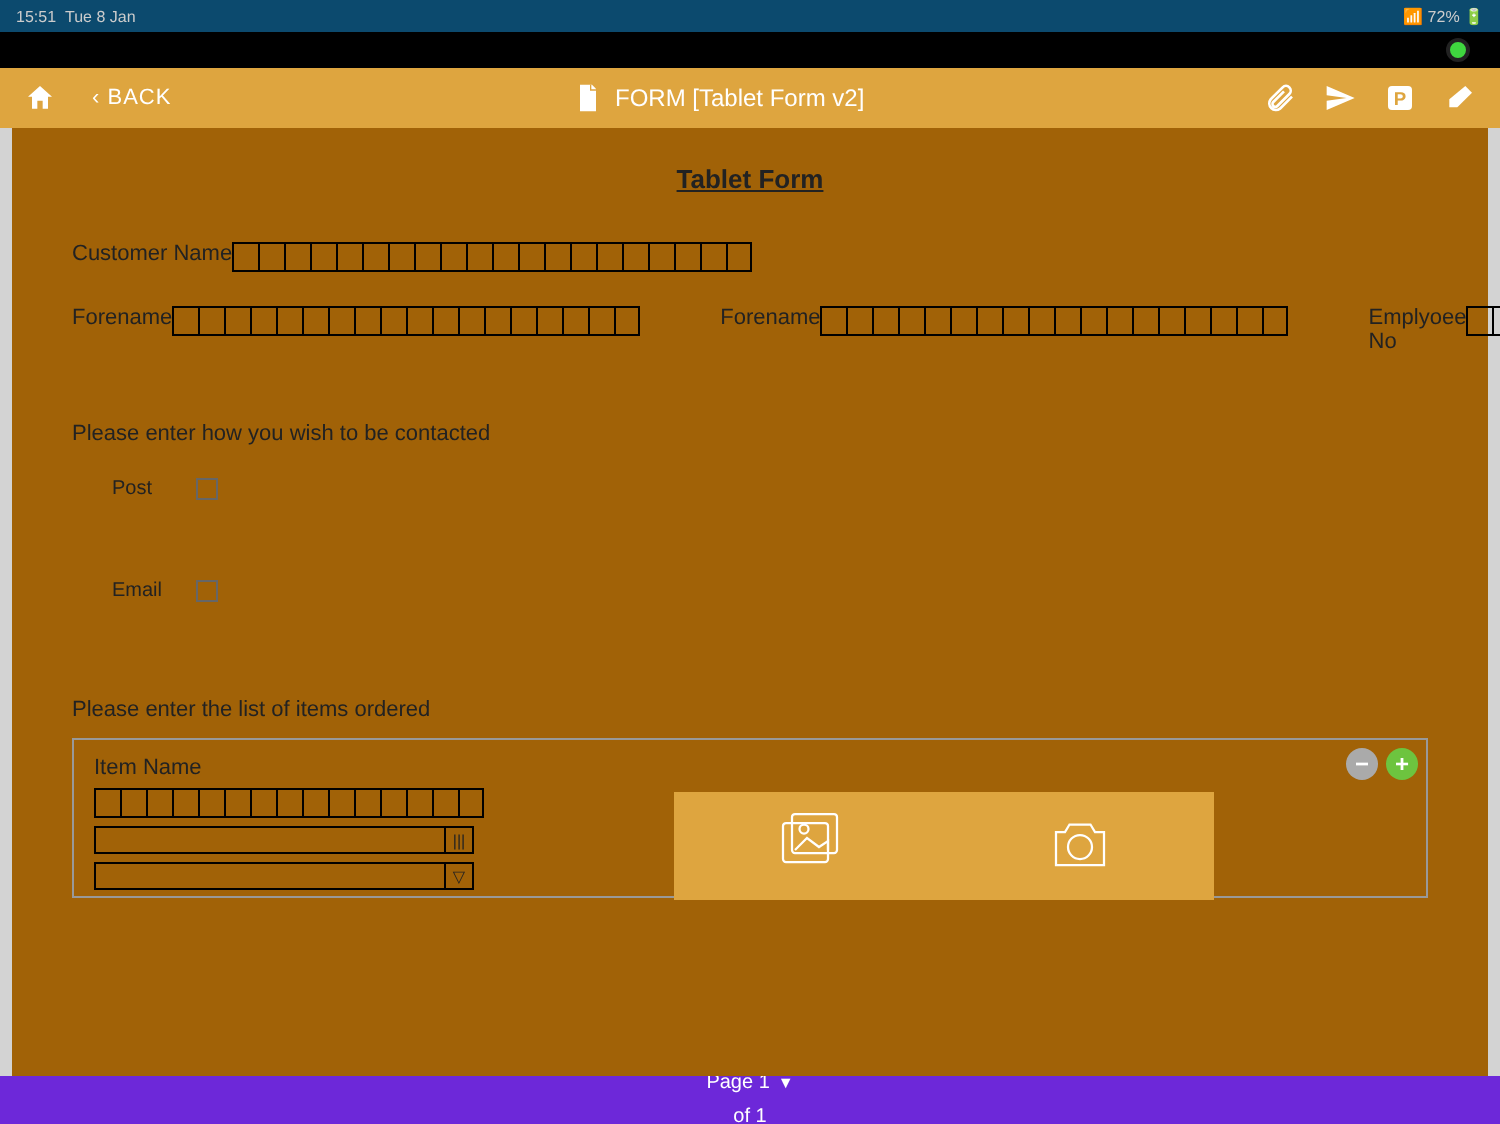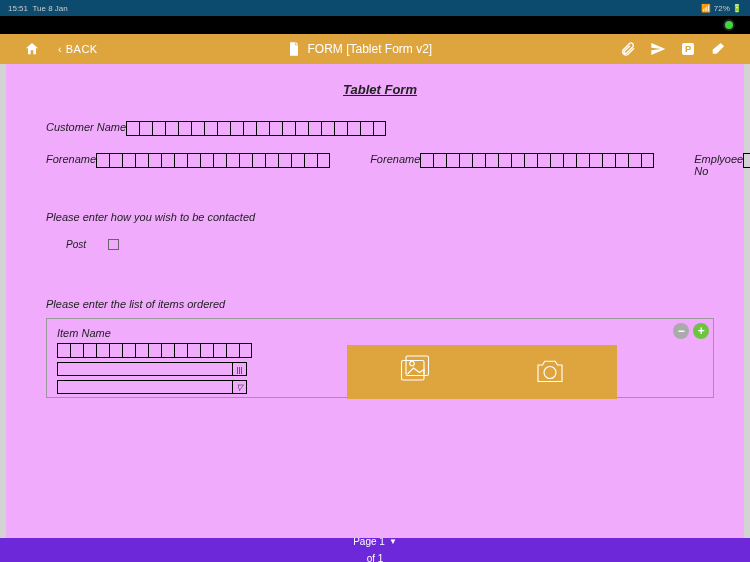--- a/index.html
+++ b/index.html
@@ -1,28 +1,28 @@
 <!DOCTYPE html>
 <html><head>
 <meta charset="utf-8">
 <style>
 * { margin: 0; padding: 0; box-sizing: border-box; }
 body { font-family: Arial, Helvetica, sans-serif; background: #d3d3d3; width: 750px; height: 562px; overflow: hidden; position: relative; }
 .status-bar { height: 16px; background: #0c4a6e; color: #ccc; font-size: 8px; display: flex; justify-content: space-between; align-items: center; padding: 0 8px; }
 .top-black { height: 18px; background: #000; position: relative; }
 .green-dot { position: absolute; right: 15px; top: 3px; width: 12px; height: 12px; border-radius: 50%; background: #3fd63f; border: 2px solid #222; }
-.toolbar { height: 30px; background: #dea53f; display: flex; align-items: center; padding: 0 24px; color: #fff; font-size: 12px; }
+.toolbar { height: 30px; background: #dea53f; display: flex; align-items: center; padding: 0 12px; color: #fff; font-size: 12px; }
 .toolbar .home { margin-right: 18px; }
 .toolbar .back { font-size: 11px; letter-spacing: 0.5px; }
 .toolbar .center { flex: 1; text-align: right; display: flex; align-items: center; justify-content: center; gap: 6px; }
 .toolbar .right { display: flex; gap: 14px; align-items: center; }
 .toolbar svg { width: 16px; height: 16px; fill: #fff; }
 .icon-btn { display: inline-flex; cursor: pointer; }
 .page-wrap { background: #d3d3d3; padding: 0 6px; height: calc(562px - 16px - 18px - 30px - 24px); overflow: hidden; }
-.page { background: #f0abfc; height: 100%; padding: 18px 30px 0 40px; position: relative; font-size: 11px; color: #222; font-style: italic; }
+.page { background: #a16207; height: 100%; padding: 18px 30px 0 30px; position: relative; font-size: 11px; color: #222; }
 .form-title { text-align: center; font-weight: bold; text-decoration: underline; font-size: 13px; margin-bottom: 24px; }
 .label { font-size: 11px; margin-bottom: 4px; }
 .grid-input { display: flex; height: 15px; }
 .grid-input .cell { border: 1px solid #000; border-right: none; width: 13px; height: 15px; }
 .grid-input .cell:last-child { border-right: 1px solid #000; }
 .row3 { display: flex; gap: 40px; margin-top: 16px; justify-content: space-between; }
 .col { display: flex; flex-direction: row; }
 .section-label { margin: 30px 0 16px 0; font-size: 11px; }
 .chk-row { display: flex; align-items: flex-end; margin-left: 20px; margin-bottom: 40px; font-size: 10px; }
 .chk-row.last { margin-bottom: 0; }
@@ -180,20 +180,24 @@
             <div class="cell"></div>
           </div>
       </div>
     </div>
 
     <div class="section-label">Please enter how you wish to be contacted</div>
     <div class="chk-row">
       <span class="chk-label">Post</span>
       <span class="chk-box"></span>
     </div>
+    <div class="chk-row last">
+      <span class="chk-label">Email</span>
+      <span class="chk-box"></span>
+    </div>
 
     <div class="items-section">
       <div class="label">Please enter the list of items ordered</div>
       <div class="items-box">
         <div class="corner-btns">
           <span class="circle-btn circle-gray">−</span>
           <span class="circle-btn circle-green">+</span>
         </div>
         <div class="label">Item Name</div>
         <div class="grid-input">

